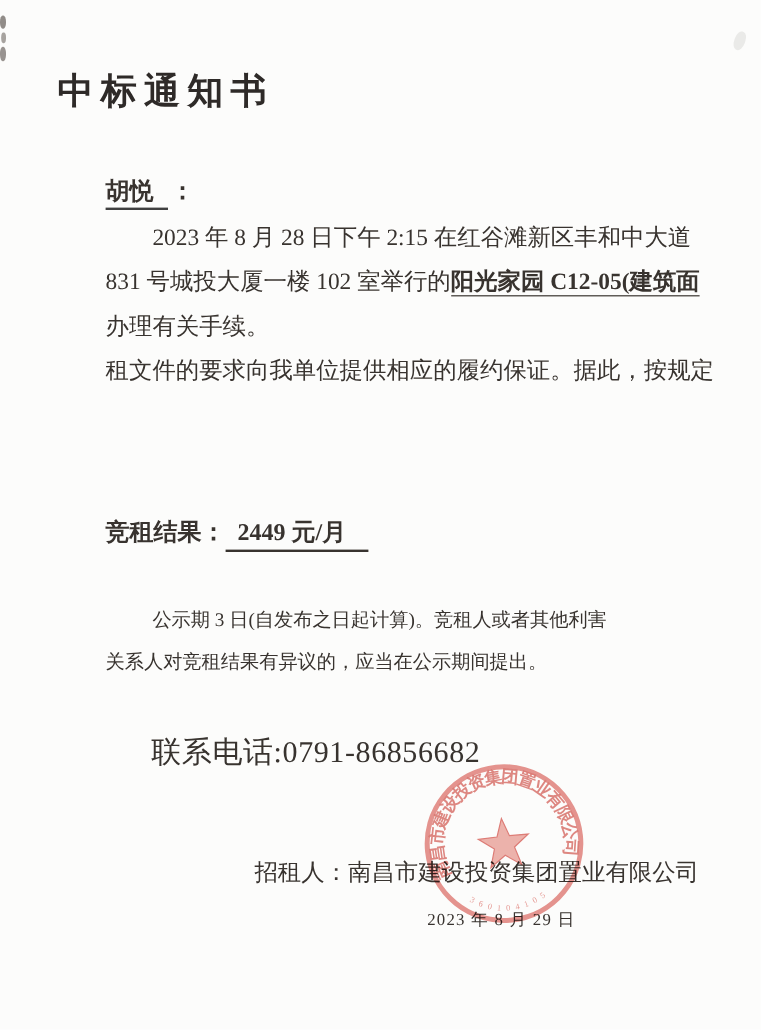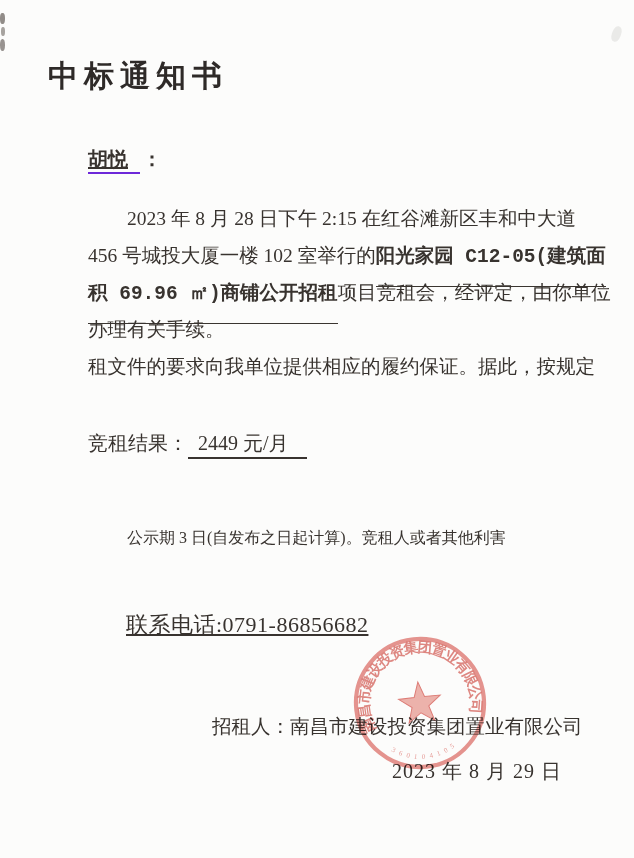--- a/index.html
+++ b/index.html
@@ -8,34 +8,34 @@
     background:#fcfcfb;
     font-family:"Liberation Serif","DejaVu Serif",serif;
     color:#38332f;
   }
   .abs{position:absolute;}
   .title{
     top:56px;left:0;width:634px;text-align:left;
     font-size:30px;font-weight:700;letter-spacing:6px;color:#2e2a28;margin-left:48px;
   }
   .salutation{top:146px;left:88px;font-size:20px;font-weight:700;}
-  .salutation .name{border-bottom:2px solid #6d28d9;padding:0 12px 2px 0;text-decoration:underline;}
+  .salutation .name{border-bottom:2px solid #404040;padding:0 12px 2px 0;}
   .salutation .colon{margin-left:2px;}
   .body-par{top:180px;left:88px;width:466px;font-size:19.5px;}
   .line{height:37px;line-height:37px;white-space:nowrap;}
-  .indent{text-indent:39px;margin-top:20px;}
-  .em{font-weight:700;border-bottom:1.5px solid #3a3530;padding-bottom:18px;font-family:Liberation Mono, monospace;}
-  .result{top:430px;left:88px;font-size:20px;font-weight:400;}
+  .indent{text-indent:39px;}
+  .em{font-weight:700;border-bottom:1.5px solid #3a3530;padding-bottom:0;}
+  .result{top:430px;left:88px;font-size:20px;font-weight:700;}
   .result .value{border-bottom:2px solid #38332f;padding:0 18px 3px 10px;}
   .notice{top:500px;left:88px;width:466px;font-size:16px;}
   .nline{height:35px;line-height:35px;white-space:nowrap;}
   .supervisor{top:570px;left:126px;font-size:19.5px;}
-  .phone{top:610px;left:126px;font-size:22px;letter-spacing:0.5px;text-decoration:underline;}
+  .phone{top:610px;left:126px;font-size:25px;letter-spacing:0.5px;}
   .lessor{top:713px;left:212px;font-size:19.5px;font-family:Liberation Serif, serif;}
-  .datefoot{top:758px;left:356px;font-size:20px;letter-spacing:1px;margin-left:36px;}
+  .datefoot{top:758px;left:356px;font-size:14px;letter-spacing:1px;}
   .seal{
     top:633px;left:350px;width:140px;height:140px;
     transform:rotate(-6deg);
     mix-blend-mode:multiply;opacity:0.88;
   }
   .smudge{background:#6e6762;border-radius:45%;}
   .smudge.s1{top:13px;left:0;width:5px;height:11px;opacity:.75;}
   .smudge.s2{top:27px;left:1px;width:4px;height:9px;opacity:.6;}
   .smudge.s3{top:39px;left:0;width:5px;height:12px;opacity:.7;}
   .smudge.s4{top:26px;left:612px;width:9px;height:16px;opacity:.12;transform:rotate(20deg);}
@@ -51,32 +51,32 @@
   <div class="abs smudge s4"></div>
 
   <div class="abs title">中标通知书</div>
 
   <div class="abs salutation">
     <span class="name">胡悦</span><span class="colon">：</span>
   </div>
 
   <div class="abs body-par">
       <div class="line indent"><span>2023 年 8 月 28 日下午 2:15 在红谷滩新区丰和中大道</span></div>
-      <div class="line"><span>456 号城投大厦一楼 102 室举行的</span><span class="em">阳光家园 C12-05(建筑面</span></div>
-      <div class="line"><span class="em">积 69.96 ㎡)商铺公开招租</span><span>项目竞租会，经评定，由你单位</span></div>
+      <div class="line"><span>831 号城投大厦一楼 102 室举行的</span><span class="em">阳光家园 C12-05(建筑面</span></div>
       <div class="line"><span>办理有关手续。</span></div>
       <div class="line"><span>租文件的要求向我单位提供相应的履约保证。据此，按规定</span></div>
     </div>
 
   <div class="abs result">
     <span>竞租结果：</span><span class="value">2449 元/月</span>
   </div>
 
   <div class="abs notice">
       <div class="nline indent">公示期 3 日(自发布之日起计算)。竞租人或者其他利害</div>
+      <div class="nline">关系人对竞租结果有异议的，应当在公示期间提出。</div>
     </div>
 
 
   <div class="abs phone">联系电话:0791-86856682</div>
 
   <div class="abs lessor">
     <span>招租人：</span><span>南昌市建设投资集团置业有限公司</span>
   </div>
 
   <div class="abs datefoot">2023 年 8 月 29 日</div>

